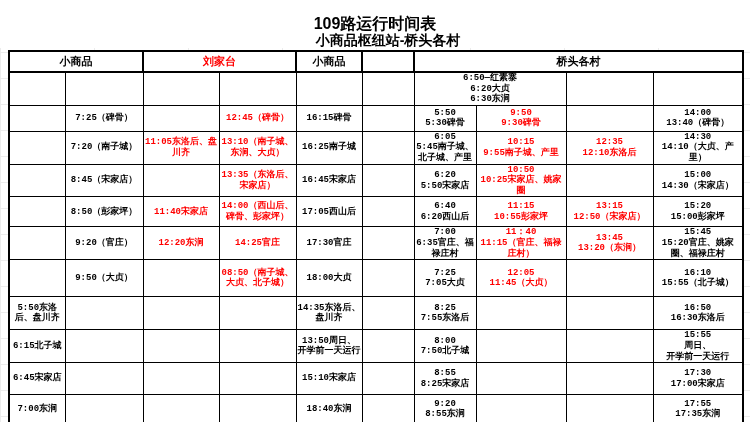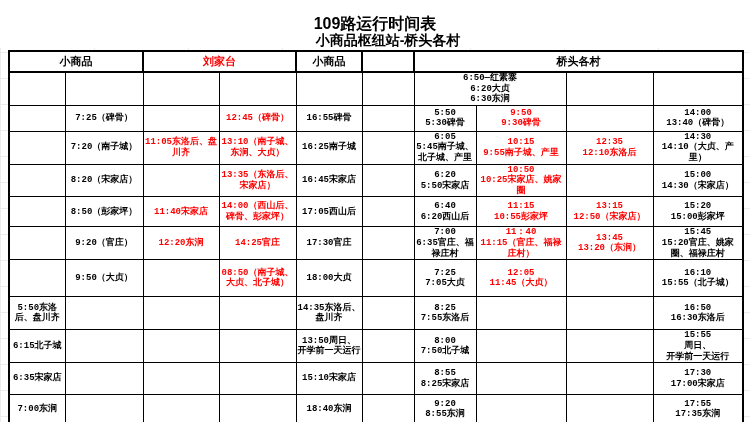--- a/index.html
+++ b/index.html
@@ -78,42 +78,42 @@
         <td></td>
         <td colspan="2">6:50—红素寨<br>6:20大贞<br>6:30东涧</td>
         <td></td>
         <td></td>
       </tr>
       <tr style="height: 26px;">
         <td></td>
         <td>7:25（碑骨）</td>
         <td></td>
         <td class="red">12:45（碑骨）</td>
-        <td>16:55碑骨</td>
+        <td>16:15碑骨</td>
         <td></td>
         <td>5:50<br>5:30碑骨</td>
         <td class="red">9:50<br>9:30碑骨</td>
         <td></td>
         <td>14:00<br>13:40（碑骨）</td>
       </tr>
       <tr style="height: 31px;">
         <td></td>
         <td>7:20（南子城）</td>
         <td class="red">11:05东洛后、盘川齐</td>
         <td class="red">13:10（南子城、东涧、大贞）</td>
         <td>16:25南子城</td>
         <td></td>
         <td>6:05<br>5:45南子城、北子城、产里</td>
         <td class="red">10:15<br>9:55南子城、产里</td>
         <td class="red">12:35<br>12:10东洛后</td>
         <td>14:30<br>14:10（大贞、产里）</td>
       </tr>
       <tr style="height: 30px;">
         <td></td>
-        <td>8:20（宋家店）</td>
+        <td>8:45（宋家店）</td>
         <td></td>
         <td class="red">13:35（东洛后、宋家店）</td>
         <td>16:45宋家店</td>
         <td></td>
         <td>6:20<br>5:50宋家店</td>
         <td class="red">10:50<br>10:25宋家店、姚家圈</td>
         <td></td>
         <td>15:00<br>14:30（宋家店）</td>
       </tr>
       <tr style="height: 30px;">
@@ -170,21 +170,21 @@
         <td></td>
         <td></td>
         <td class="small">13:50周日、<br>开学前一天运行</td>
         <td></td>
         <td>8:00<br>7:50北子城</td>
         <td></td>
         <td></td>
         <td class="small">15:55<br>周日、<br>开学前一天运行</td>
       </tr>
       <tr style="height: 32px;">
-        <td>6:35宋家店</td>
+        <td>6:45宋家店</td>
         <td></td>
         <td></td>
         <td></td>
         <td>15:10宋家店</td>
         <td></td>
         <td>8:55<br>8:25宋家店</td>
         <td></td>
         <td></td>
         <td>17:30<br>17:00宋家店</td>
       </tr>

